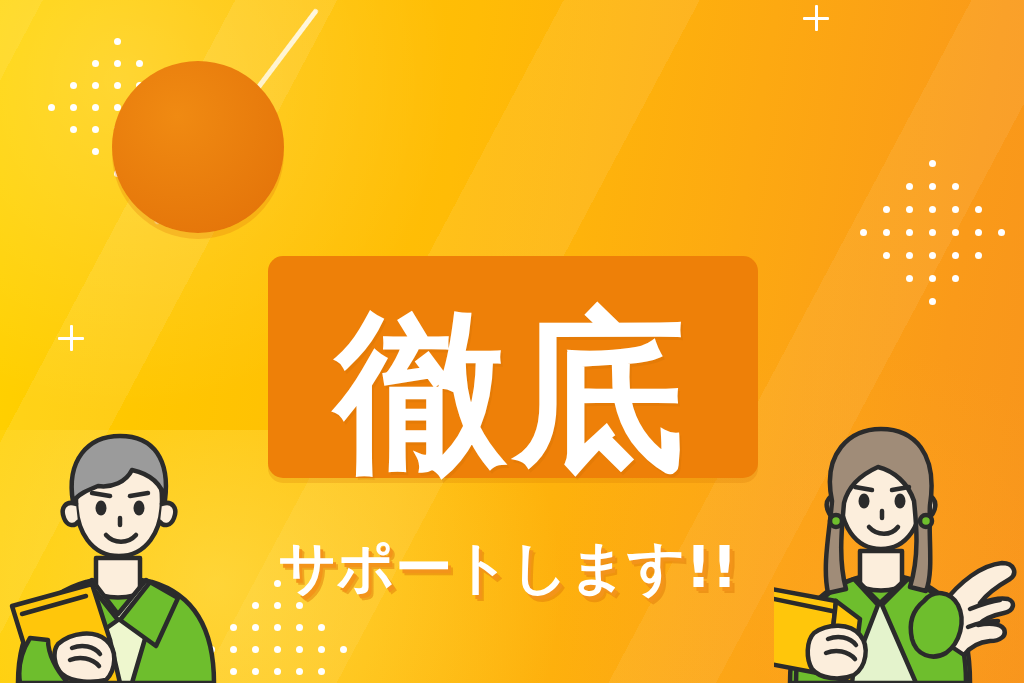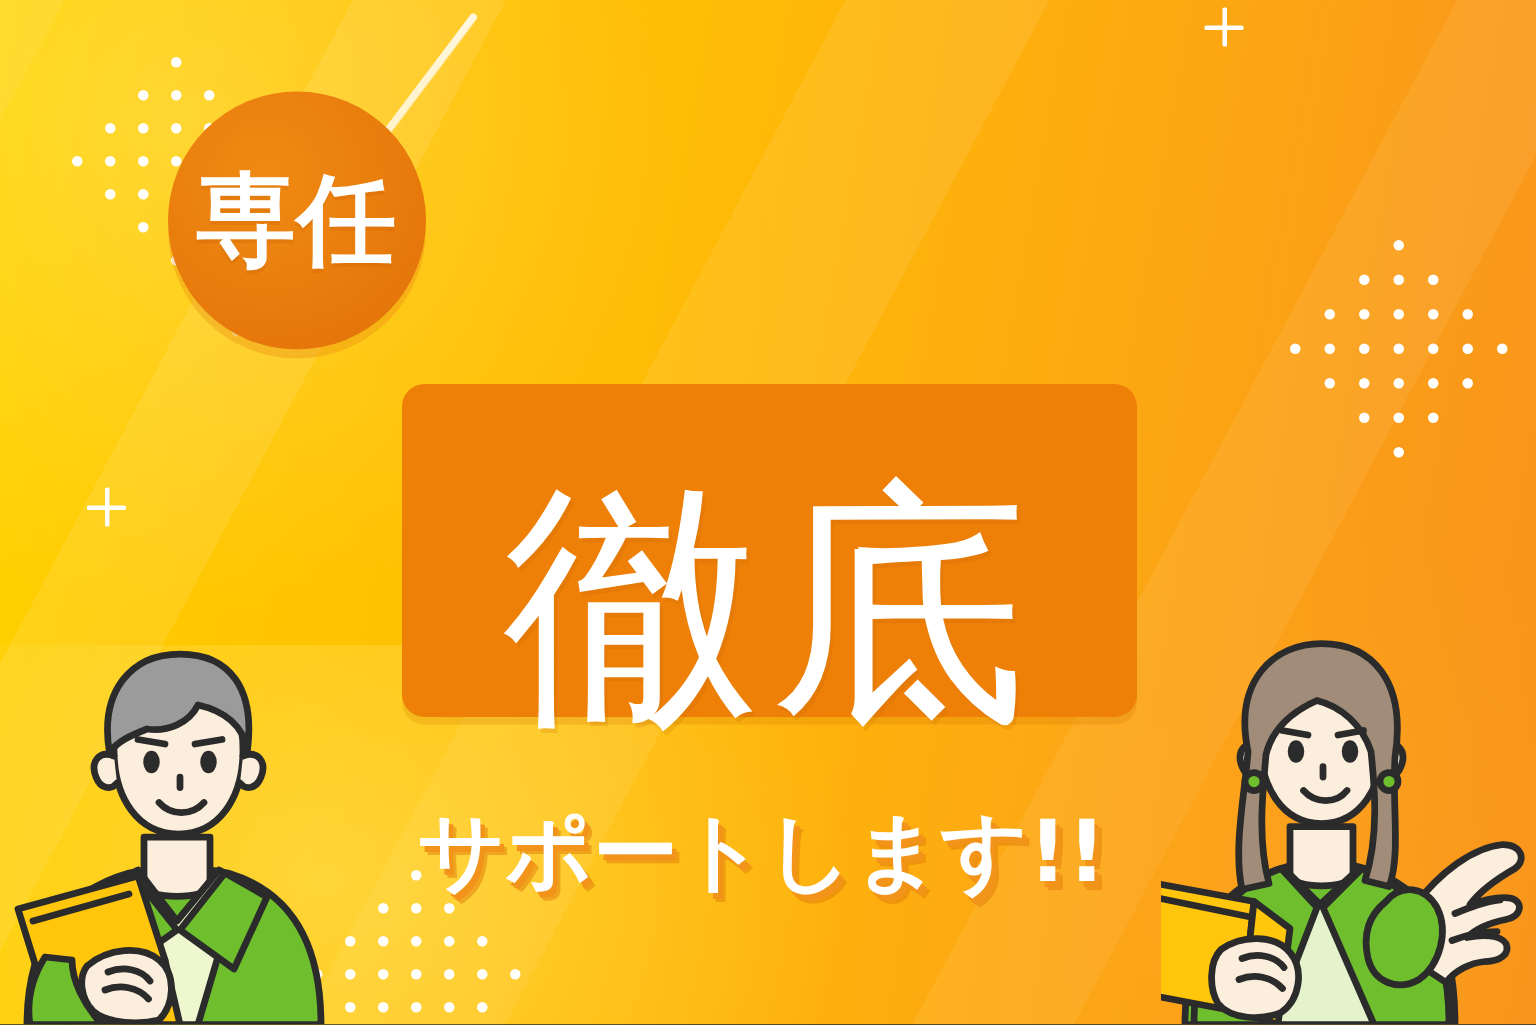--- a/index.html
+++ b/index.html
@@ -69,23 +69,23 @@
     text-shadow:3px 4px 0 #F3941A, 5px 6px 0 rgba(224,124,10,.55);
   }
 
   
   #featureBox{
     position:absolute;left:268px;top:256px;width:490px;height:222px;border-radius:15px;
     background:#EE8008;
     box-shadow:0 5px 0 rgba(210,112,5,.22);
   }
   #featureText{
-    position:absolute;left:268px;top:272px;width:490px;height:264px;
+    position:absolute;left:268px;top:260px;width:490px;height:264px;
     display:flex;align-items:center;justify-content:center;
-    font-size:172px;line-height:1;font-weight:400;color:#fff;letter-spacing:6px;
+    font-size:172px;line-height:1;font-weight:700;color:#fff;letter-spacing:6px;
     text-shadow:2px 3px 0 rgba(190,98,0,.18);
   }
 
   
   #line3{
     position:absolute;left:248px;top:522px;width:520px;height:92px;
     display:flex;align-items:center;justify-content:center;
     font-size:57px;font-weight:700;color:#fff;white-space:nowrap;letter-spacing:0px;
     text-shadow:3px 4px 0 #F3941A, 5px 6px 0 rgba(224,124,10,.5);
   }
@@ -190,21 +190,20 @@
   <div class="plus" id="sparkle-0" style="left: 803px; top: 5px; width: 26px; height: 26px;">
       <b style="left: 11.5px; top: 0px; width: 3px; height: 26px;"></b>
       <s style="top: 11.5px; left: 0px; height: 3px; width: 26px;"></s>
     </div>
   <div class="plus" id="sparkle-1" style="left: 58px; top: 325px; width: 26px; height: 26px;">
       <b style="left: 11.5px; top: 0px; width: 3px; height: 26px;"></b>
       <s style="top: 11.5px; left: 0px; height: 3px; width: 26px;"></s>
     </div>
 
   <div id="badge"></div>
-  <div id="badgeText">専任</div>
 
 
   <div id="featureBox"></div>
   <div id="featureText">徹底</div>
 
   <div id="line3">サポートします!!</div>
 
   <div class="person" id="personLeft">
     <svg viewBox="0 0 240 275" xmlns="http://www.w3.org/2000/svg">
       <g stroke="#2B2B2B" stroke-width="4.5" stroke-linecap="round" stroke-linejoin="round" fill="none">

